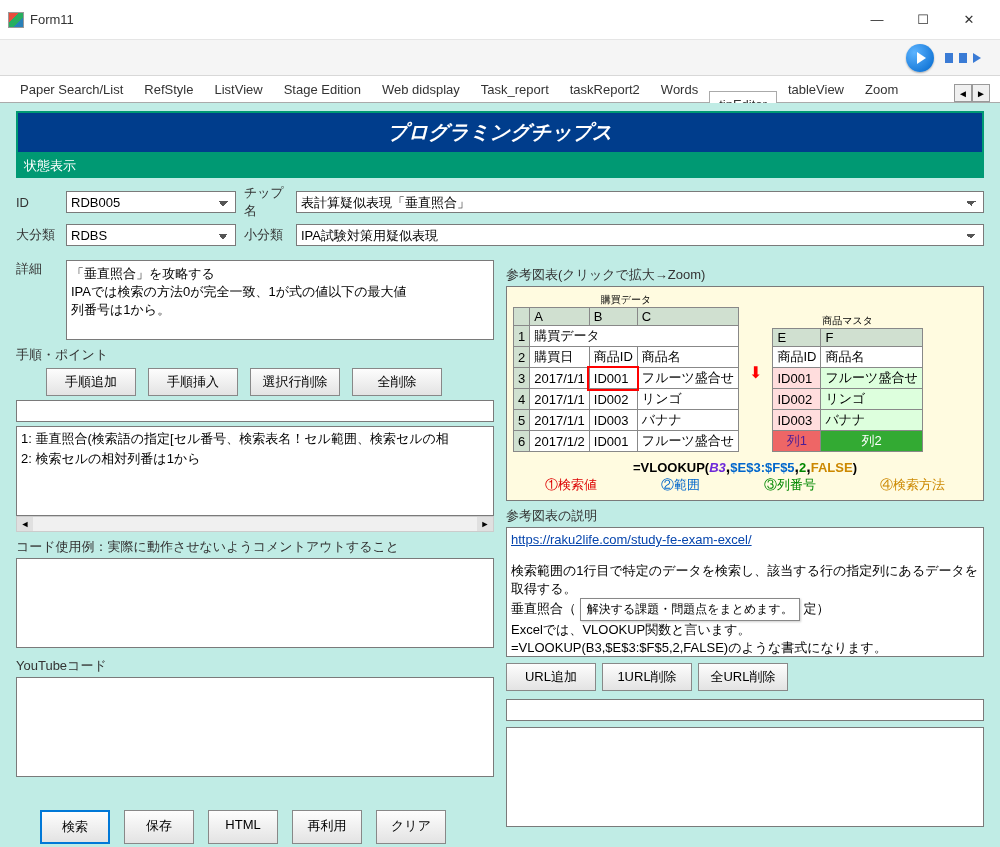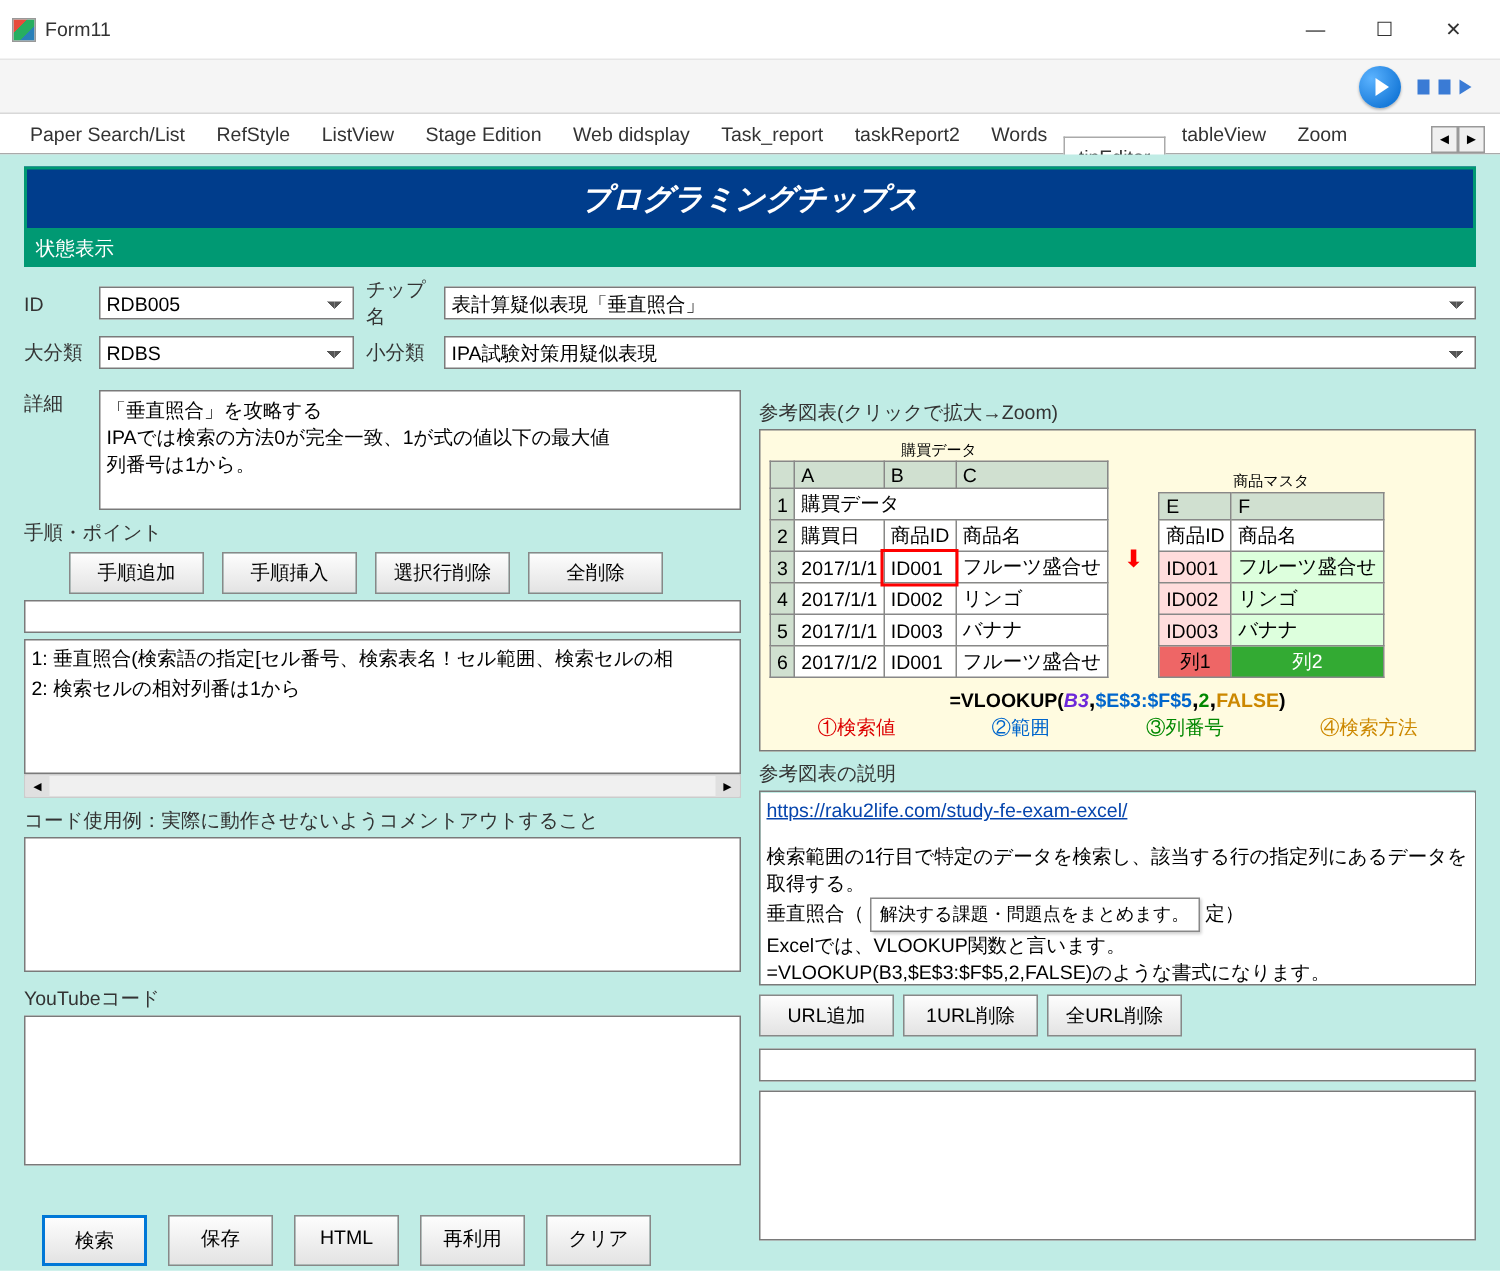--- a/index.html
+++ b/index.html
@@ -57,21 +57,21 @@
 .ref-img td, .ref-img th { border: 1px solid #888; padding: 1px 4px; background: #fff; }
 .ref-img .hdr { background: #d0e0d0; }
 .ref-img .formula { font-weight: bold; font-size: 16px; text-align: center; margin-top: 6px; }
 .ref-img .formula .p1 { color: #6d28d9; font-style: italic; } .ref-img .formula .p2 { color: #06c; } .ref-img .formula .p3 { color: #080; } .ref-img .formula .p4 { color: #c80; }
 .ref-img .legend { display: flex; justify-content: space-around; font-size: 9px; }
 
 .link { color: #0645ad; text-decoration: underline; }
 
 .tooltip-box { position: absolute; background: #fff; border: 1px solid #888; padding: 2px 6px; font-size: 12px; box-shadow: 1px 1px 2px rgba(0,0,0,.2); }
 
-.bottom-btns { position: absolute; bottom: 12px; left: 28px; display: flex; gap: 14px; }
+.bottom-btns { position: absolute; bottom: 12px; left: 40px; display: flex; gap: 14px; }
 .bottom-btns .btn { min-width: 70px; padding: 6px 14px; }
 
 .scroll-h { height: 16px; background: #f0f0f0; border: 1px solid #ccc; display: flex; }
 .scroll-h .arrow { width: 16px; background: #e0e0e0; display: flex; align-items: center; justify-content: center; font-size: 9px; }
 </style>
 </head>
 <body>
 
 <div class="titlebar">
   <div class="app-icon"></div>
@@ -230,21 +230,21 @@
                   </tr>
               <tr>
                     <td style="background:#fdd">ID002</td>
                     <td style="background:#dfd">リンゴ</td>
                   </tr>
               <tr>
                     <td style="background:#fdd">ID003</td>
                     <td style="background:#dfd">バナナ</td>
                   </tr>
               <tr>
-                    <td style="background:#e66;color:#000000;text-align:center">列1</td>
+                    <td style="background:#e66;color:#4c1d95;text-align:center">列1</td>
                     <td style="background:#3a3;color:#fff;text-align:center">列2</td>
                   </tr>
             </tbody>
               </table>
           </div>
         </div>
         <div class="formula">
           <span>=VLOOKUP(</span><span class="p1">B3</span>,<span class="p2">$E$3:$F$5</span>,<span class="p3">2</span>,<span class="p4">FALSE</span><span>)</span>
         </div>
         <div class="legend">

